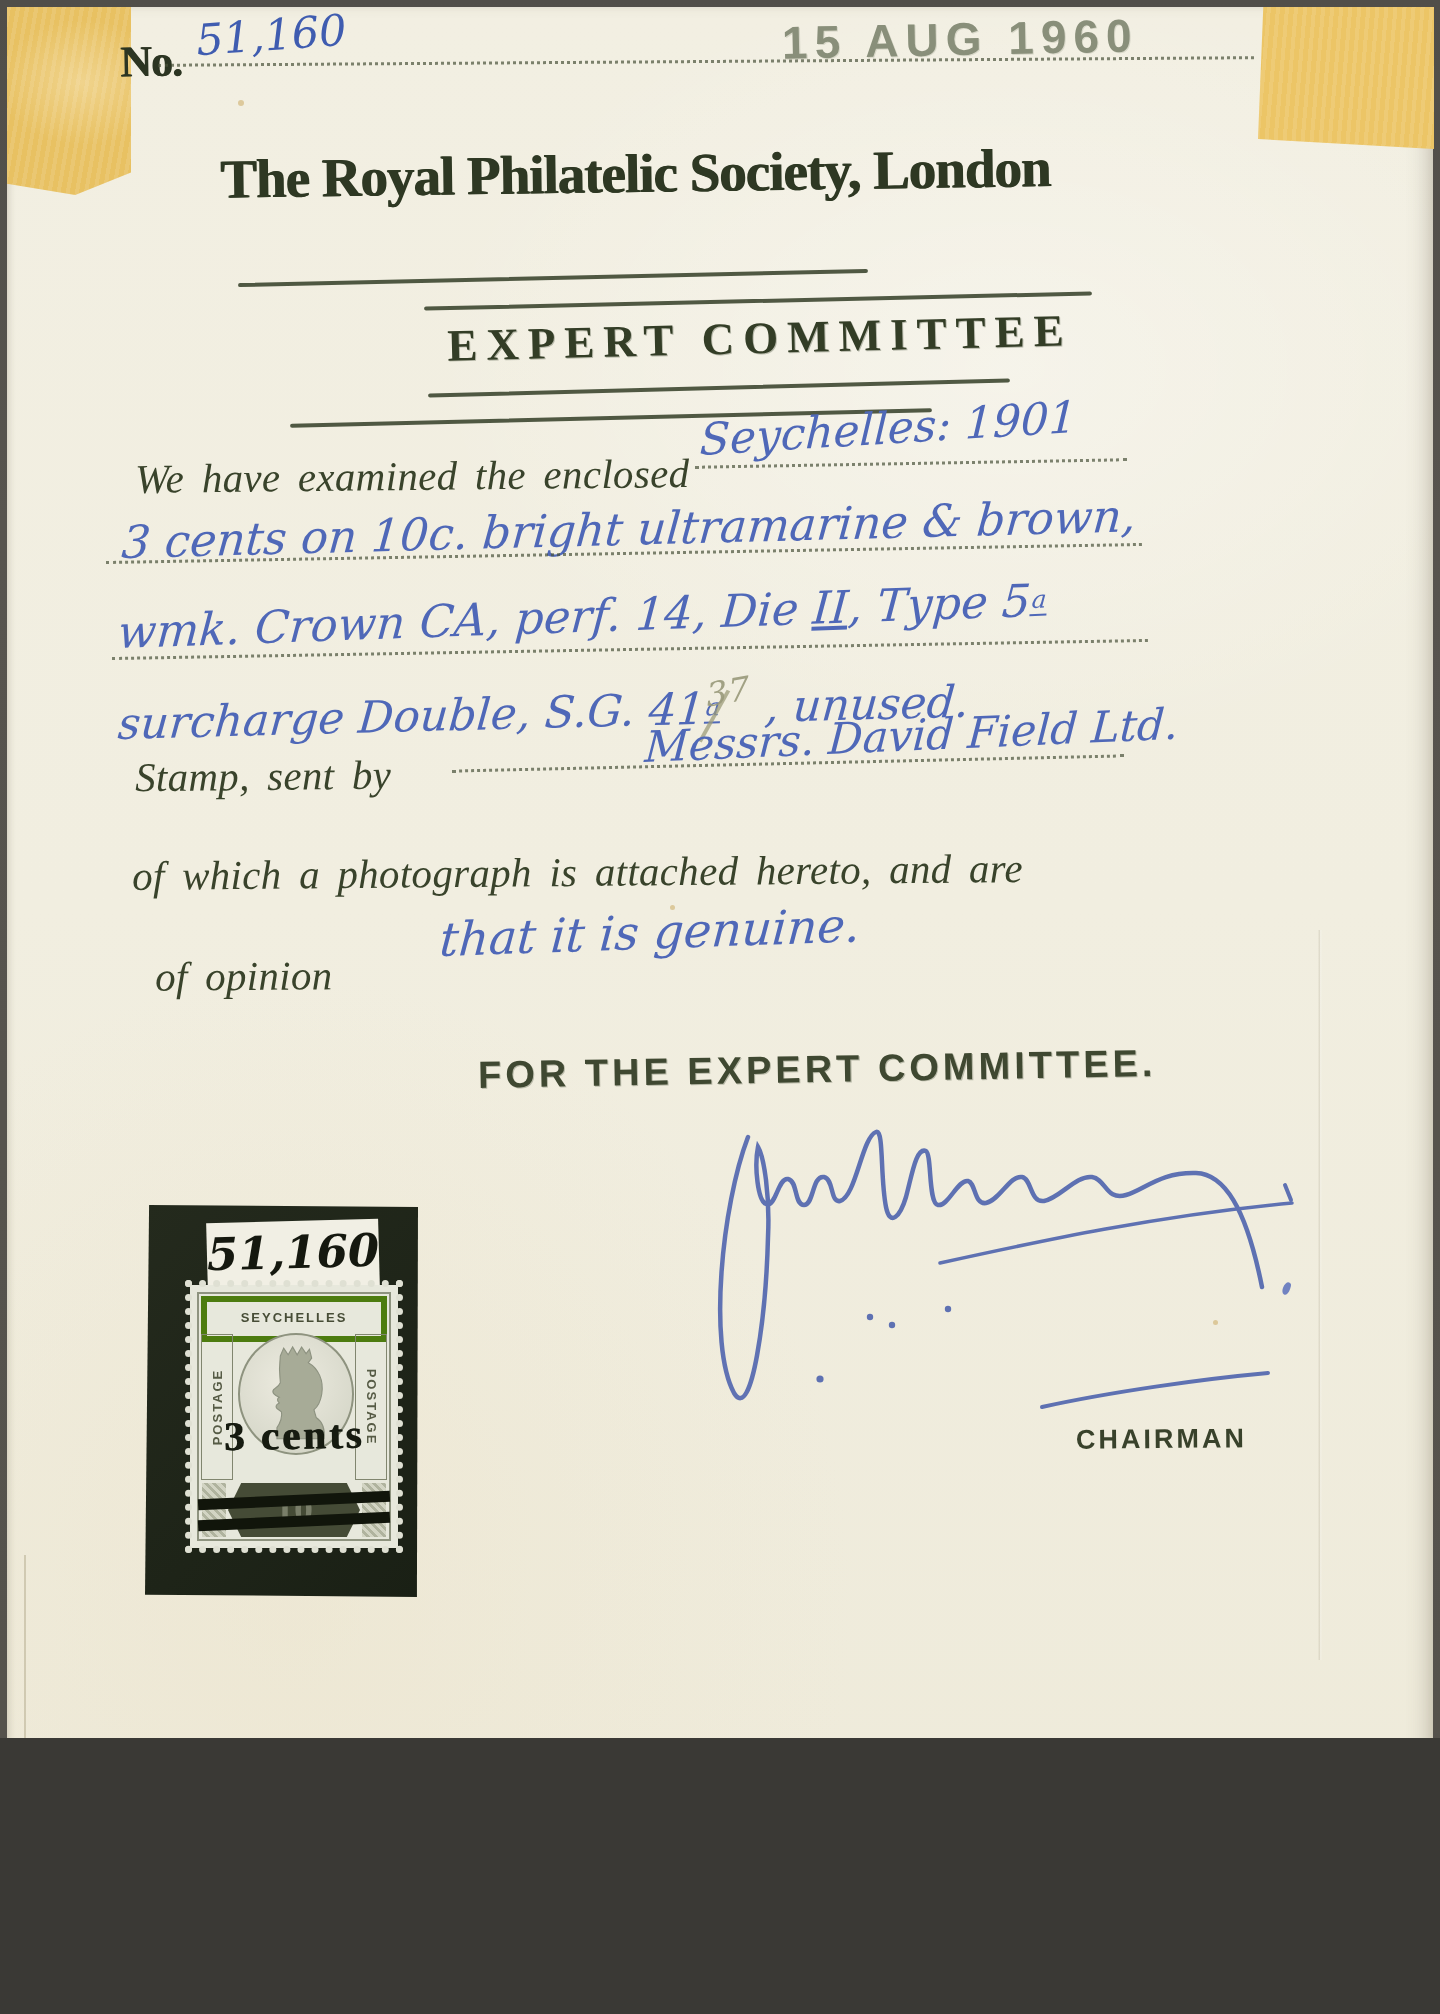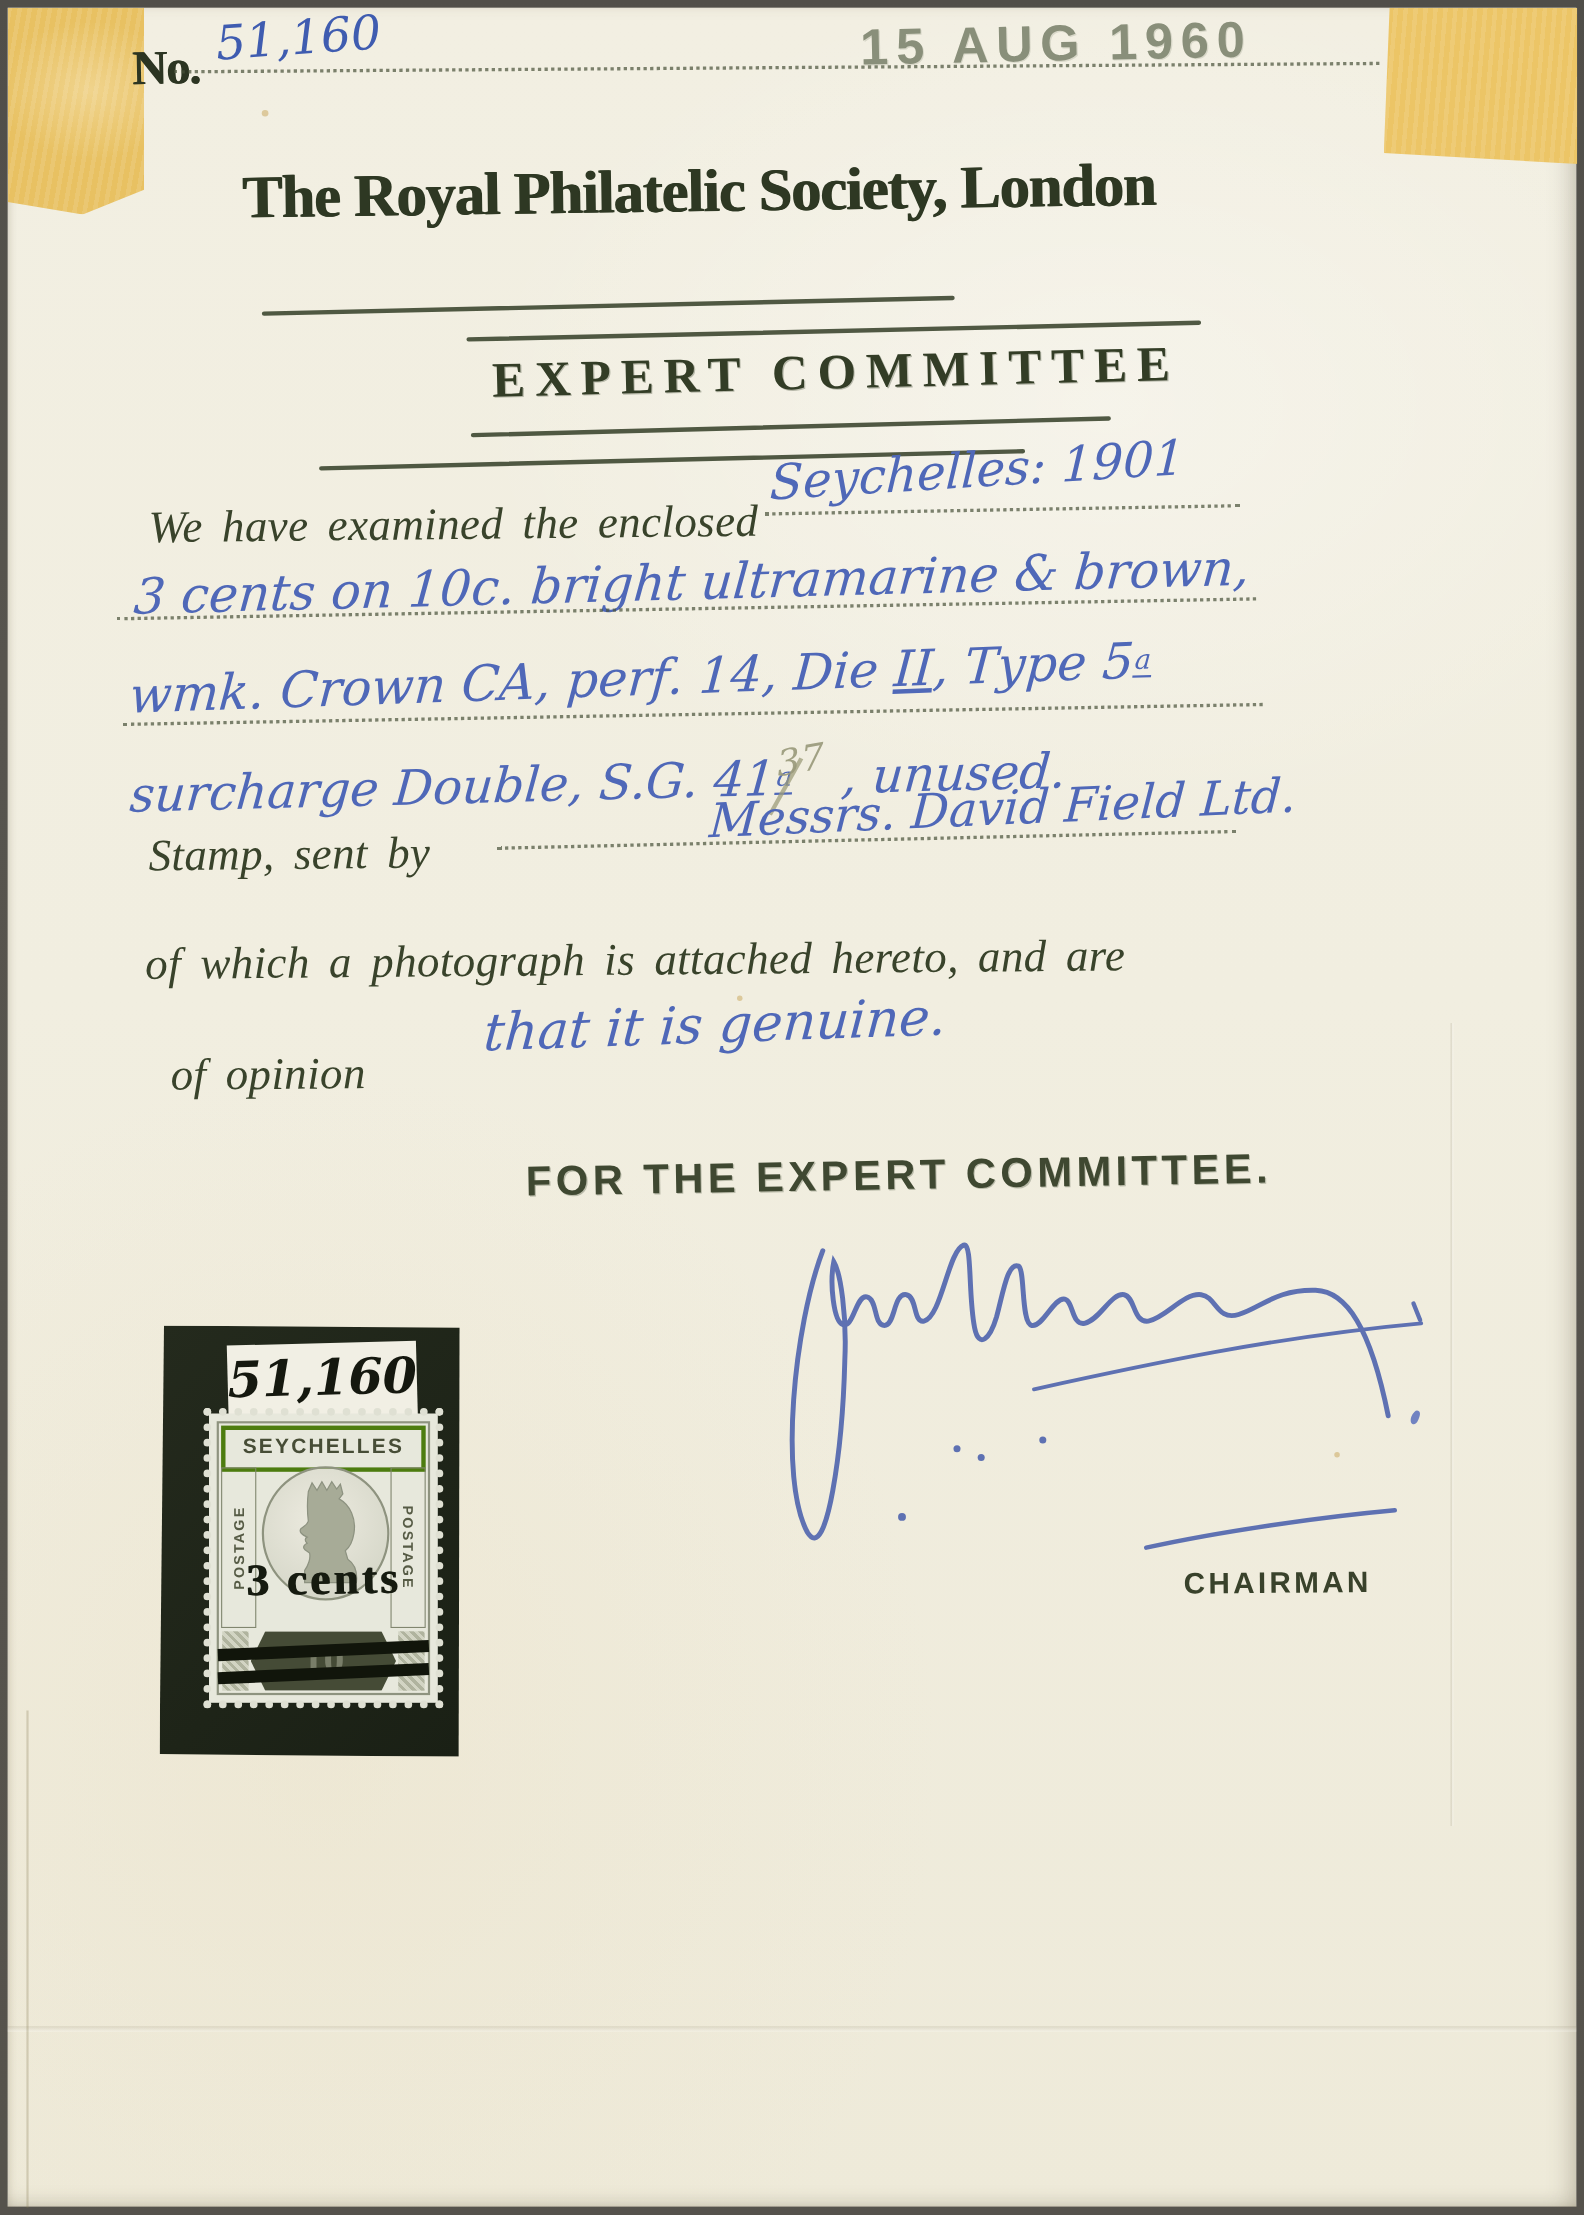--- a/index.html
+++ b/index.html
@@ -1,17 +1,17 @@
 <!DOCTYPE html>
 <html><head>
 <meta charset="utf-8">
 <style>
   html,body{margin:0;padding:0;background:#3a3935;}
   .stage{
-    position:relative;width:1440px;height:2014px;overflow:hidden;
+    position:relative;width:1440px;height:1738px;overflow:hidden;
     background:linear-gradient(180deg,#504e49 0%,#57544e 30%,#55524c 100%);
     font-family:"Liberation Serif","DejaVu Serif",serif;
   }
   .paper{
     position:absolute;left:7px;top:7px;width:1426px;height:1999px;
     background:
       radial-gradient(900px 600px at 70% 18%, rgba(255,255,255,.30), rgba(255,255,255,0) 65%),
       radial-gradient(800px 900px at 20% 80%, rgba(236,228,205,.5), rgba(236,228,205,0) 70%),
       linear-gradient(180deg,#f2efe2 0%,#f1eee0 45%,#eeead9 100%);
     box-shadow: inset -16px 0 22px -12px rgba(90,80,58,.30),
@@ -70,22 +70,22 @@
       clip-path:polygon(1.5% 0,100% .5%,99.6% 100%,0 99.4%);}
   .photo-label{position:absolute;left:62px;top:16px;width:172px;height:68px;
       background:#f1efe4;transform:rotate(-1.5deg);text-align:center;line-height:64px;
       font-family:"DejaVu Serif",serif;font-style:italic;font-weight:bold;font-size:45px;
       color:#15180f;}
   .stamp{position:absolute;left:45px;top:80px;width:208px;height:263px;background:#e7e8dc;
       outline:7px dotted #dfe0d3;outline-offset:-2px;}
   .stamp-frame{position:absolute;left:7px;top:7px;right:7px;bottom:7px;
       border:2px solid #8e937f;}
   .stamp-top{position:absolute;left:11px;top:11px;right:11px;height:34px;
-      border:4px solid #4d7c0f;text-align:center;line-height:32px;
-      font-family:"Liberation Sans",sans-serif;font-weight:bold;font-size:19px;
+      border:6px solid #4d7c0f;text-align:center;line-height:32px;
+      font-family:"Liberation Sans",sans-serif;font-weight:bold;font-size:13px;
       letter-spacing:2px;color:#474d36;}
   .stamp-side{position:absolute;top:49px;width:30px;height:144px;border:1px solid #81866f;
       font-family:"Liberation Sans",sans-serif;font-weight:bold;font-size:13px;
       letter-spacing:2px;color:#565b45;}
   .stamp-side span{position:absolute;left:50%;top:50%;white-space:nowrap;}
   .side-l{left:11px;}
   .side-r{right:11px;}
   .side-l span{transform:translate(-50%,-50%) rotate(-90deg);}
   .side-r span{transform:translate(-50%,-50%) rotate(90deg);}
   .portrait{position:absolute;left:48px;top:48px;width:112px;height:118px;border-radius:50%;

